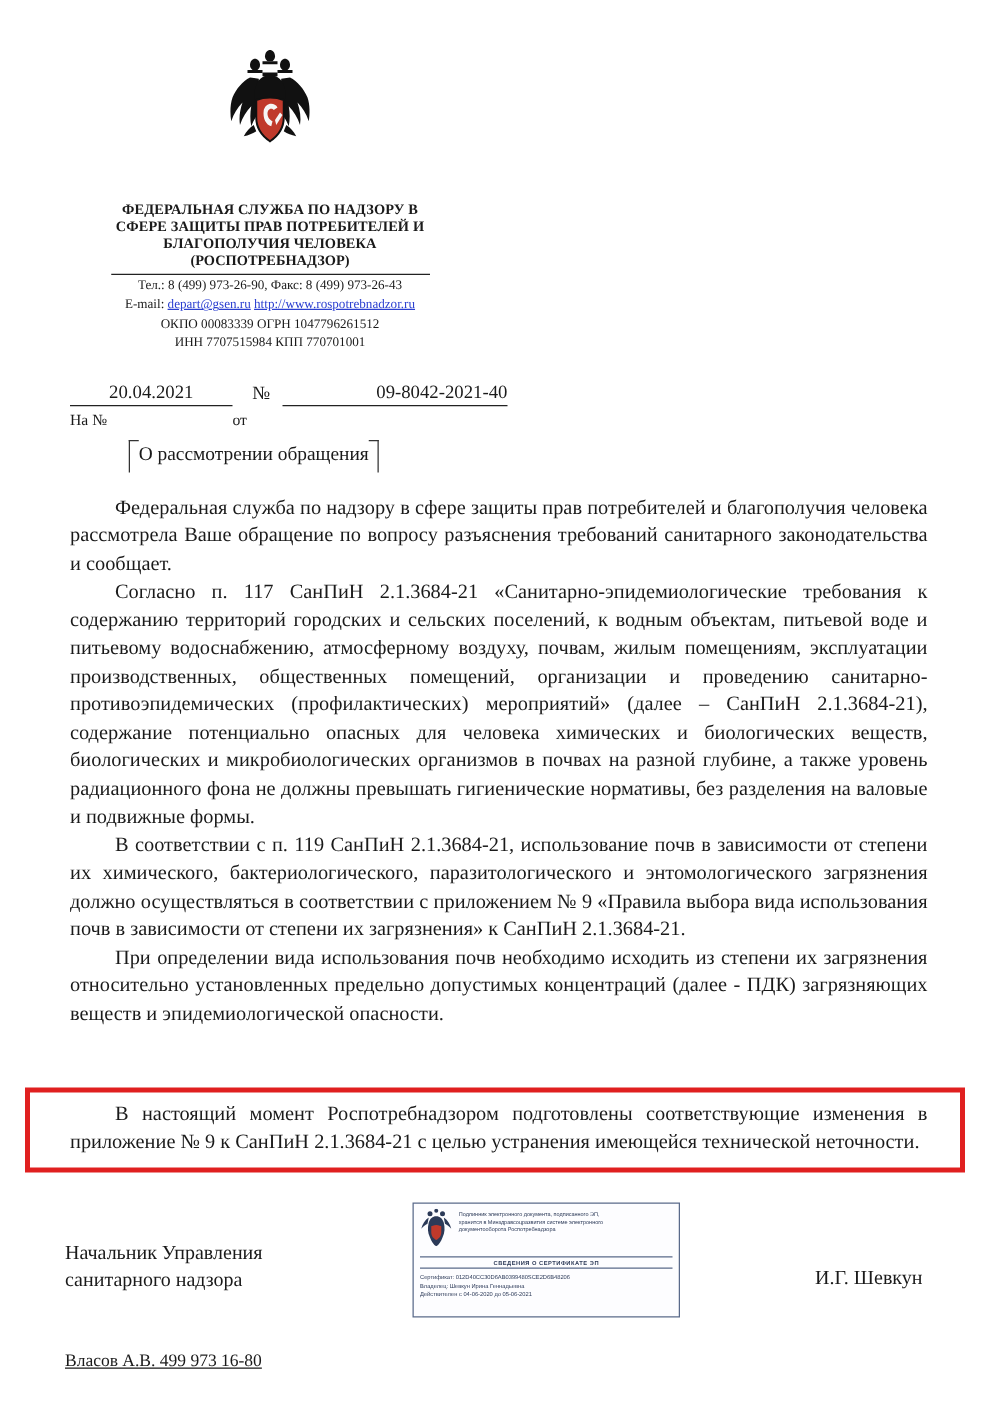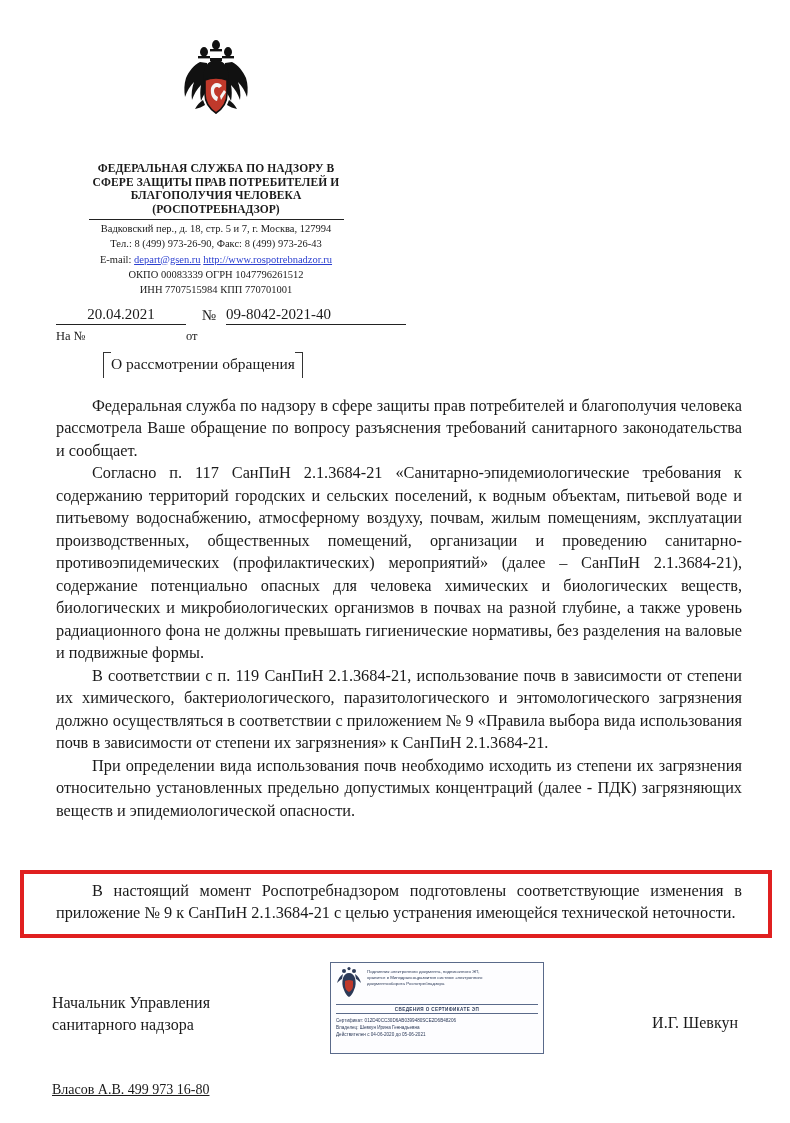--- a/index.html
+++ b/index.html
@@ -83,21 +83,21 @@
     border-bottom: 1px solid #222;
     padding-bottom: 1px;
   }
   .cell-no {
     width: 26px;
     text-align: center;
     padding: 0 4px 1px 10px;
   }
   .cell-num {
     width: 180px;
-    text-align: left;
+    text-align: right;
     border-bottom: 1px solid #222;
     padding-bottom: 1px;
   }
   .datarow .labels {
     display: flex;
     font-size: 12.5px;
     margin-top: 4px;
   }
   .lab-1 { width: 130px; }
   .lab-2 { width: 36px; text-align: left; }
@@ -273,21 +273,20 @@
       </g>
     </svg>
   </div>
 
   <div class="letterhead">
     <div class="lh-title">ФЕДЕРАЛЬНАЯ СЛУЖБА ПО НАДЗОРУ В</div>
     <div class="lh-title">СФЕРЕ ЗАЩИТЫ ПРАВ ПОТРЕБИТЕЛЕЙ И</div>
     <div class="lh-title">БЛАГОПОЛУЧИЯ ЧЕЛОВЕКА</div>
     <div class="lh-sub">(РОСПОТРЕБНАДЗОР)</div>
     <div class="lh-rule"></div>
-    <div class="lh-line">Вадковский пер., д. 18, стр. 5 и 7, г. Москва, 127994</div>
     <div class="lh-line">Тел.: 8 (499) 973-26-90, Факс: 8 (499) 973-26-43</div>
     <div class="lh-line email">
       <span>E-mail:</span>
       <a href="#">depart@gsen.ru</a>
       <a href="#">http://www.rospotrebnadzor.ru</a>
     </div>
     <div class="lh-line">ОКПО 00083339 ОГРН 1047796261512</div>
     <div class="lh-line">ИНН 7707515984 КПП 770701001</div>
   </div>
 

